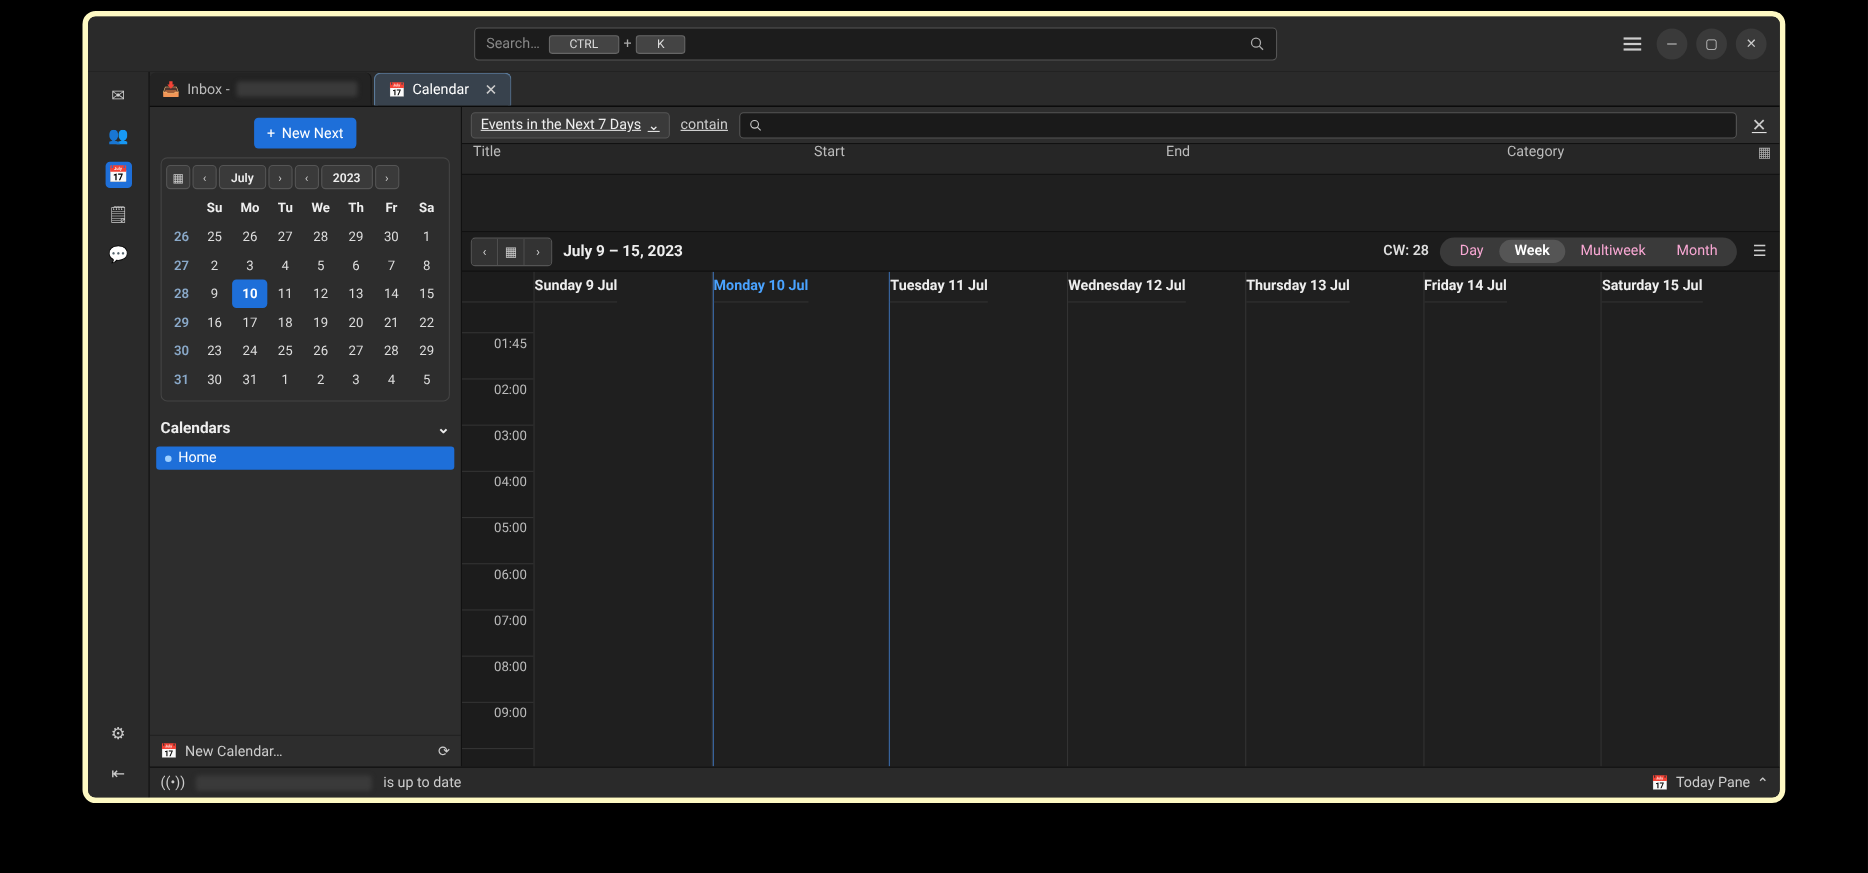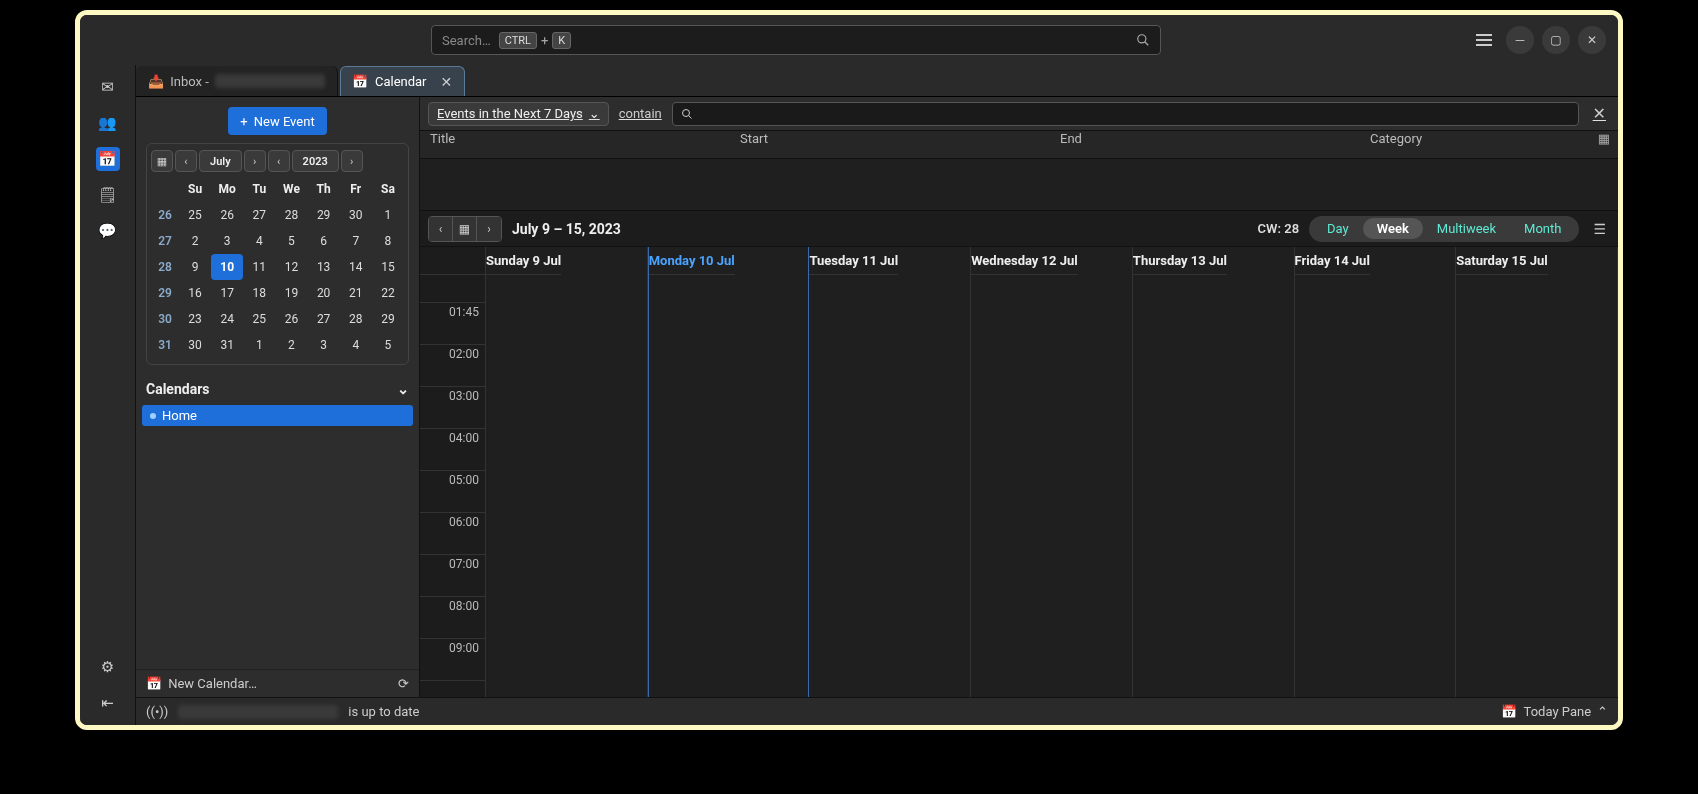--- a/index.html
+++ b/index.html
@@ -3,21 +3,21 @@
 <meta charset="utf-8">
 <style>
 * { margin: 0; padding: 0; box-sizing: border-box; font-family: -apple-system, BlinkMacSystemFont, "Segoe UI", Roboto, sans-serif; }
 body { background: #000; color: #e0e0e0; font-size: 13px; overflow: hidden; }
 .window { width: 1548px; height: 720px; background: #1a1a1a; border-radius: 12px; margin: 10px auto; display: flex; flex-direction: column; overflow: hidden; border: 5px solid #fef9c3; }
 .titlebar { height: 50px; background: #2a2a2a; display: flex; align-items: center; padding: 0 12px; position: relative; }
 .leftrail-spacer { width: 30px; }
 .search-center { flex: 1; display: flex; justify-content: center; }
 .search-box { width: 730px; height: 30px; background: #1c1c1c; border: 1px solid #555; border-radius: 4px; display: flex; align-items: center; padding: 0 10px; color: #888; }
 .search-box .ph { flex: 0 0 auto; margin-right: 8px; }
-.kbd { display: inline-block; background: #444; border-radius: 3px; padding: 1px 5px; font-size: 11px; color: #ddd; border: 1px solid #666; text-align: right; }
+.kbd { display: inline-block; background: #444; border-radius: 3px; padding: 1px 18px; font-size: 11px; color: #ddd; border: 1px solid #666; text-align: right; }
 .kbd-plus { margin: 0 4px; color: #aaa; }
 .search-box .spacer { flex: 1; }
 .search-box .mag { color: #aaa; }
 .win-buttons { display: flex; gap: 8px; margin-left: auto; }
 .winbtn { width: 28px; height: 28px; border-radius: 50%; background: #3a3a3a; display: flex; align-items: center; justify-content: center; color: #ccc; cursor: pointer; font-size: 12px; }
 .hamburger { width: 28px; height: 28px; display: flex; flex-direction: column; justify-content: center; gap: 3px; margin-right: 8px; cursor: pointer; align-items: center; }
 .hamburger div { height: 2px; width: 16px; background: #ccc; }
 
 .body-row { flex: 1; display: flex; overflow: hidden; }
 
@@ -73,21 +73,21 @@
 .lh-gear { width: 28px; text-align:center; color:#aaa; cursor:pointer; }
 .list-body { height: 52px; background:#1f1f1f; border-bottom: 1px solid #111; }
 
 .viewbar { height: 36px; display:flex; align-items:center; padding: 0 8px; background:#1c1c1c; border-bottom:1px solid #111; gap: 10px; }
 .nav-group { display:flex; gap:0; border:1px solid #555; border-radius:4px; overflow:hidden; }
 .nav-btn { width:24px; height:24px; background:#333; display:flex; align-items:center; justify-content:center; color:#ccc; cursor:pointer; border-right:1px solid #555; font-size:12px; }
 .nav-btn:last-child { border-right:none; }
 .range-title { font-weight:700; color:#eee; font-size:14px; }
 .cw-label { margin-left:auto; color:#ddd; font-weight:600; font-size:13px; }
 .view-tabs { background:#3a3a3a; border-radius: 14px; height: 26px; display:flex; align-items:center; padding: 0 4px; }
-.view-tab { padding: 3px 14px; border-radius: 12px; color:#5eead4; cursor:pointer; font-size:13px; }
+.view-tab { padding: 3px 14px; border-radius: 12px; color:#f9a8d4; cursor:pointer; font-size:13px; }
 .view-tab.active { background:#555; color:#fff; font-weight:600; }
 .sidepane-toggle { color:#ccc; cursor:pointer; font-size:14px; padding: 0 4px; }
 
 .grid-area { flex:1; display:flex; overflow:hidden; }
 .time-col { width: 66px; background:#1c1c1c; border-right:1px solid #333; }
 .time-col .th { height: 28px; border-bottom:1px solid #333; }
 .time-col .allday { height: 28px; border-bottom:1px solid #333; }
 .time-col .slot { height: 42px; border-bottom:1px solid #333; display:flex; align-items:flex-start; justify-content:flex-end; padding: 2px 6px 0 0; color:#bbb; font-size:12px; }
 .days { flex:1; display:grid; grid-template-columns: repeat(7, 1fr); }
 .daycol { border-right:1px solid #333; display:flex; flex-direction:row; }
@@ -164,21 +164,21 @@
           <span>Calendar</span>
           <span class="close">✕</span>
         </div>
       </div>
 
       <div class="content">
         <div class="sidebar">
           <div class="new-event-row">
             <button class="new-event">
               <span>+</span>
-              <span>New Event</span>
+              <span>New Next</span>
             </button>
           </div>
 
           <div class="minical">
             <div class="minical-head">
               <div class="mc-btn">▦</div>
               <div class="mc-group">
                 <div class="mc-btn">‹</div>
                 <div class="mc-btn label">July</div>
                 <div class="mc-btn">›</div>

